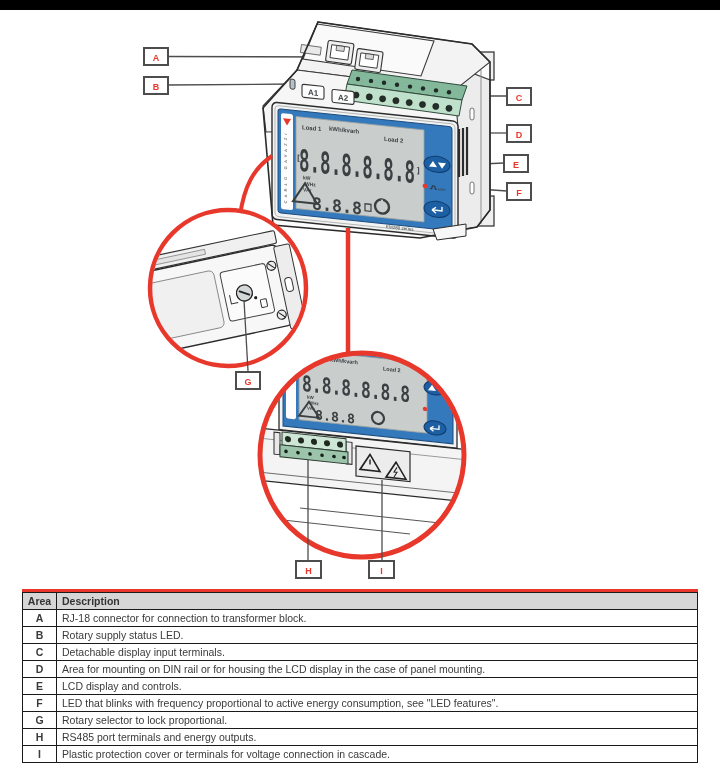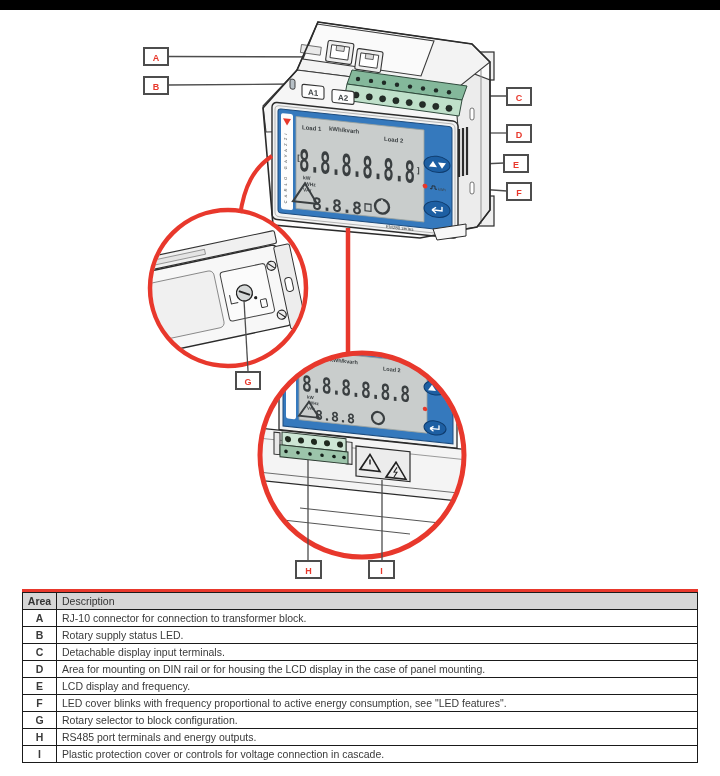--- a/index.html
+++ b/index.html
@@ -19,21 +19,21 @@
   }
   table.legend-tbl{
     width:100%;border-collapse:collapse;table-layout:fixed;
     border:1.5px solid #1a1a1a;
     font-size:10.5px;color:#3a3a3a;
   }
   table.legend-tbl th,table.legend-tbl td{
     border:1px solid #1a1a1a;height:14px;line-height:13px;
     padding:1px 0 1px 5px;text-align:left;white-space:nowrap;overflow:hidden;margin-left:32px;
   }
-  table.legend-tbl th{background:#d6d6d6;font-weight:normal;color:#333;}
+  table.legend-tbl th{background:#d6d6d6;font-weight:bold;color:#333;}
   table.legend-tbl .c-area{width:34px;text-align:center;padding-left:0;font-weight:bold;}
 </style>
 </head>
 <body>
 
 <div class="topbar"></div>
 
 <div class="stage">
 <svg width="720" height="588" viewBox="0 0 720 588">
   <defs>
@@ -305,49 +305,49 @@
       </colgroup>
     <thead>
       <tr>
         <th class="c-area">Area</th>
         <th>Description</th>
       </tr>
     </thead>
     <tbody>
         <tr>
           <td class="c-area">A</td>
-          <td>RJ-10 connector for connection to transformer block.</td>
+          <td>RJ-18 connector for connection to transformer block.</td>
         </tr>
         <tr>
           <td class="c-area">B</td>
           <td>Rotary supply status LED.</td>
         </tr>
         <tr>
           <td class="c-area">C</td>
           <td>Detachable display input terminals.</td>
         </tr>
         <tr>
           <td class="c-area">D</td>
           <td>Area for mounting on DIN rail or for housing the LCD display in the case of panel mounting.</td>
         </tr>
         <tr>
           <td class="c-area">E</td>
-          <td>LCD display and frequency.</td>
+          <td>LCD display and controls.</td>
         </tr>
         <tr>
           <td class="c-area">F</td>
-          <td>LED cover blinks with frequency proportional to active energy consumption, see "LED features".</td>
+          <td>LED that blinks with frequency proportional to active energy consumption, see "LED features".</td>
         </tr>
         <tr>
           <td class="c-area">G</td>
-          <td>Rotary selector to block configuration.</td>
+          <td>Rotary selector to lock proportional.</td>
         </tr>
         <tr>
           <td class="c-area">H</td>
           <td>RS485 port terminals and energy outputs.</td>
         </tr>
         <tr>
           <td class="c-area">I</td>
-          <td>Plastic protection cover or controls for voltage connection in cascade.</td>
+          <td>Plastic protection cover or terminals for voltage connection in cascade.</td>
         </tr>
       </tbody>
   </table>
 </div>
 
 </body></html>

